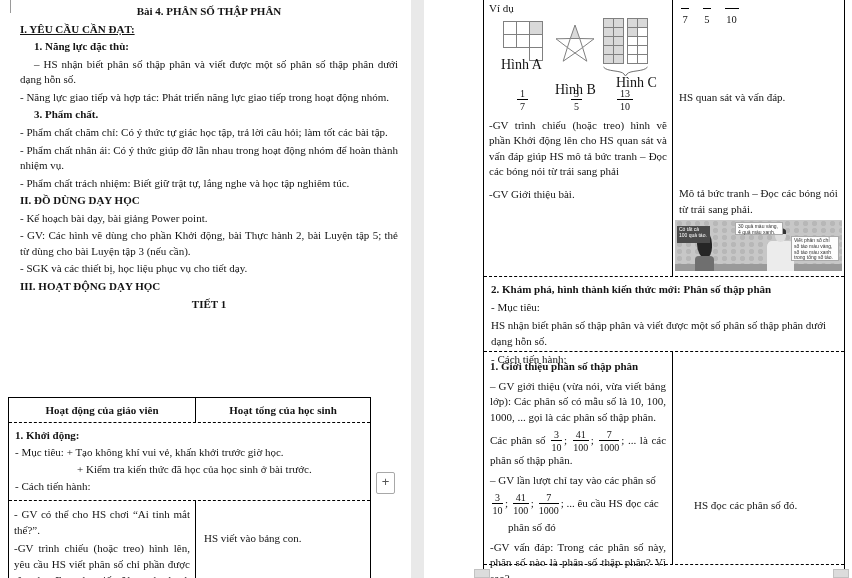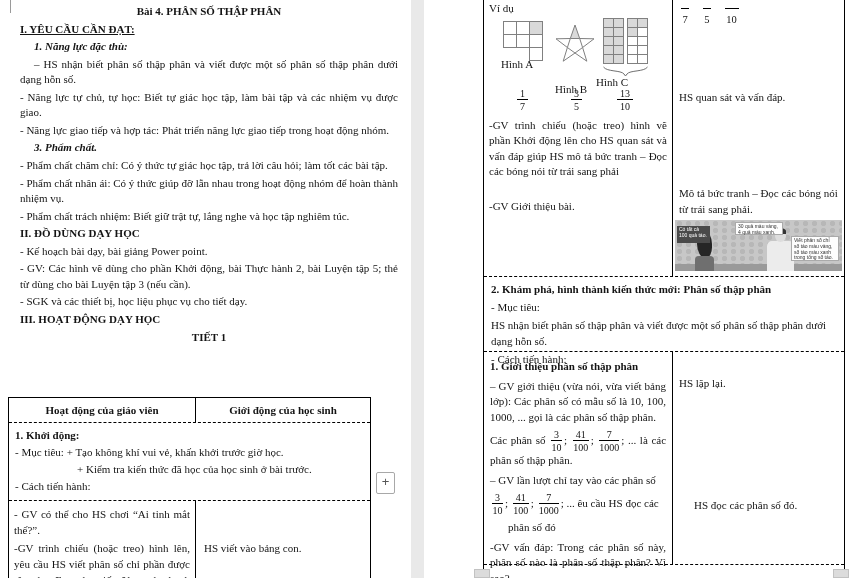--- a/index.html
+++ b/index.html
@@ -1,19 +1,19 @@
 <!DOCTYPE html>
 <html><head>
 <meta charset="utf-8">
 <style>
   html,body{margin:0;padding:0;background:#fff;}
   #screen{position:relative;width:852px;height:578px;background:#5eead4;overflow:hidden;
           font-family:"Liberation Serif",serif;font-size:11px;color:#141414;}
   
-  .b{font-weight:bold}.i{font-style:italic}.u{text-decoration:underline}
+  .b{font-weight:bold}.i{}.u{text-decoration:underline}
   .j{text-align:justify}
   .ctr{text-align:center}
   .lp-p{margin:0 0 2.2px 0;line-height:15.4px}
   .ind{text-indent:14px}
   
   .page-left{position:absolute;left:0;top:0;width:411px;height:578px;background:#fff}
   .gap-strip{position:absolute;left:411px;top:0;width:13px;height:578px;background:#e9e9e9}
   .page-right{position:absolute;left:424px;top:0;width:428px;height:578px;background:#fff}
   .lp{position:absolute;left:20px;top:4px;width:378px}
   
@@ -38,21 +38,21 @@
   .rAL{width:189px;border-right:1px solid #000;box-sizing:border-box;padding:1px 5px;position:relative}
   .rAR{flex:1;position:relative}
   .rB{height:75px;border-bottom:1px dashed #000;box-sizing:border-box;padding:4px 7px}
   .rB div{margin:0 0 2px 0;line-height:16px}
   .rC{height:213px;border-bottom:1px dashed #000;display:flex;box-sizing:border-box}
   .rCL{width:189px;border-right:1px solid #000;box-sizing:border-box;padding:3px 6px;text-align:justify}
   .rCL div{margin:4px 0}
   .rCR{flex:1;position:relative}
   
   .figs{position:relative;height:96px;margin-top:1px}
-  .fig-label{position:absolute;font-size:11px}
+  .fig-label{position:absolute;font-size:14px}
   .frac{display:inline-block;vertical-align:middle;text-align:center;font-size:10px;line-height:1.1;margin:0 2px}
   .frac .fn{display:block;border-bottom:1px solid #000;padding:0 3px}
   .frac .fd{display:block;padding-top:1px}
   .fr-abs{position:absolute}
   .bfracs{position:absolute;left:8px;top:4px}
   .bfrac{display:inline-block;text-align:center;font-size:10.5px;margin-right:11px;vertical-align:top}
   .bfrac .bar{display:block;height:0;border-top:1.5px solid #000;margin:4px auto 3px}
   
   .cartoon{position:absolute;left:2px;top:220px;width:167px;height:51px;background:#c7c7c7;overflow:hidden;
            font-family:"Liberation Sans",sans-serif}
@@ -81,52 +81,51 @@
 
 <div id="screen">
 
   <div class="page-left">
     <div class="corner-tick"></div>
     <div class="lp">
       <div class="lp-p ctr b">Bài 4. PHÂN SỐ THẬP PHÂN</div>
       <div class="lp-p b u">I. YÊU CẦU CẦN ĐẠT:</div>
       <div class="lp-p b i ind">1. Năng lực đặc thù:</div>
       <div class="lp-p j ind">–  HS nhận biết phân số thập phân và viết được một số phân số thập phân dưới dạng hỗn số.</div>
-      <div class="lp-p j">- Năng lực tự chủ, tự học: Biết tự giác học tập, làm bài tập và các nhiệm vụ được giao.</div>
       <div class="lp-p j">- Năng lực giao tiếp và hợp tác: Phát triển năng lực giao tiếp trong hoạt động nhóm.</div>
       <div class="lp-p b i ind">3. Phẩm chất.</div>
       <div class="lp-p j">- Phẩm chất chăm chỉ: Có ý thức tự giác học tập, trả lời câu hỏi; làm tốt các bài tập.</div>
       <div class="lp-p j">- Phẩm chất nhân ái: Có ý thức giúp đỡ lẫn nhau trong hoạt động nhóm để hoàn thành nhiệm vụ.</div>
       <div class="lp-p j">- Phẩm chất trách nhiệm: Biết giữ trật tự, lắng nghe và học tập nghiêm túc.</div>
       <div class="lp-p b">II. ĐỒ DÙNG DẠY HỌC</div>
       <div class="lp-p j">- Kế hoạch bài dạy, bài giảng Power point.</div>
       <div class="lp-p j">- GV: Các hình vẽ dùng cho phần Khởi động, bài Thực hành 2, bài Luyện tập 5; thẻ từ dùng cho bài Luyện tập 3 (nếu cần).</div>
       <div class="lp-p j">- SGK và các thiết bị, học liệu phục vụ cho tiết dạy.</div>
       <div class="lp-p b">III. HOẠT ĐỘNG DẠY HỌC</div>
       <div class="lp-p ctr b">TIẾT 1</div>
     </div>
 
     <div class="ltbl">
       <div class="hdr">
         <div class="c1">Hoạt động của giáo viên</div>
-        <div class="c2">Giới động của học sinh</div>
+        <div class="c2">Hoạt tổng của học sinh</div>
       </div>
       <div class="r1">
         <div class="b">1. Khởi động:</div>
         <div>- Mục tiêu: + Tạo không khí vui vẻ, khấn khởi trước giờ học.</div>
         <div class="r1-ind">+ Kiểm tra kiến thức đã học của học sinh ở bài trước.</div>
         <div>- Cách tiến hành:</div>
       </div>
       <div class="r2">
         <div class="r2L">
           <div>- GV có thể cho HS chơi “Ai tinh mắt thế?”.</div>
           <div>-GV trình chiếu (hoặc treo) hình lên, yêu cầu HS viết phân số chỉ phần được tô màu. Em nào viết đúng và nhanh nhất thì được khen . GV viết đáp án bên dưới hình.</div>
         </div>
         <div class="r2R">
-          <div style="margin-top:36px">HS viết vào bảng con.</div>
+          <div style="margin-top:26px">HS viết vào bảng con.</div>
           <div class="hs-nums">
             <span>1</span>
             <span>3</span>
             <span>13</span>
           </div>
         </div>
       </div>
 
     </div>
 
@@ -186,38 +185,38 @@
                 <rect x="34.5" y="9.5" width="10" height="9"></rect>
                 <rect x="24.5" y="18.5" width="10" height="9"></rect>
                   <rect x="34.5" y="18.5" width="10" height="9"></rect>
                 <rect x="24.5" y="27.5" width="10" height="9"></rect>
                   <rect x="34.5" y="27.5" width="10" height="9"></rect>
                 <rect x="24.5" y="36.5" width="10" height="9"></rect>
                   <rect x="34.5" y="36.5" width="10" height="9"></rect>
               </g>
               <path d="M0.5,49 C4,54 18,52 21,56 L22.5,58 L24,56 C27,52 41,54 44.5,49" fill="none" stroke="#707070"></path>
             </svg>
-            <div class="fig-label" style="left:107px;top:57px">Hình C</div>
+            <div class="fig-label" style="left:127px;top:57px">Hình C</div>
 
             <span class="frac fr-abs" style="left:26px;top:70px">
               <span class="fn">1</span>
               <span class="fd">7</span>
             </span>
             <span class="frac fr-abs" style="left:80px;top:70px">
               <span class="fn">3</span>
               <span class="fd">5</span>
             </span>
             <span class="frac fr-abs" style="left:126px;top:70px">
               <span class="fn">13</span>
               <span class="fd">10</span>
             </span>
           </div>
 
           <div class="j" style="margin-top:4px">-GV trình chiếu (hoặc treo) hình vẽ phần Khởi động lên cho HS quan sát và vấn đáp giúp HS mô tả bức tranh – Đọc các bóng nói từ trái sang phải</div>
-          <div style="margin-top:19px">-GV Giới thiệu bài.</div>
+          <div style="margin-top:7px">-GV Giới thiệu bài.</div>
         </div>
 
         <div class="rAR">
           <div class="bfracs">
             <span class="bfrac">
               <span class="bar" style="width:8px"></span>
               <span>7</span>
             </span>
             <span class="bfrac">
               <span class="bar" style="width:8px"></span>
@@ -274,21 +273,20 @@
             <span class="frac"><span class="fn">41</span><span class="fd">100</span></span><span>;</span>
             <span class="frac"><span class="fn">7</span><span class="fd">1000</span></span><span>;</span>
             <span>...</span>
             <span>êu cầu HS đọc các</span>
           </div>
 
           <div style="padding-left:18px">phân số đó</div>
           <div>-GV vấn đáp: Trong các phân số này, phân số nào là phân số thập phân? Vì sao?</div>
         </div>
         <div class="rCR">
-          <div style="margin:24px 0 0 6px">HS lặp lại.</div>
           <div style="position:absolute;left:21px;top:146px">HS đọc các phân số đó.</div>
         </div>
       </div>
 
     </div>
 
   </div>
 
   <div class="bmark m1"></div>
   <div class="bmark m2"></div>

